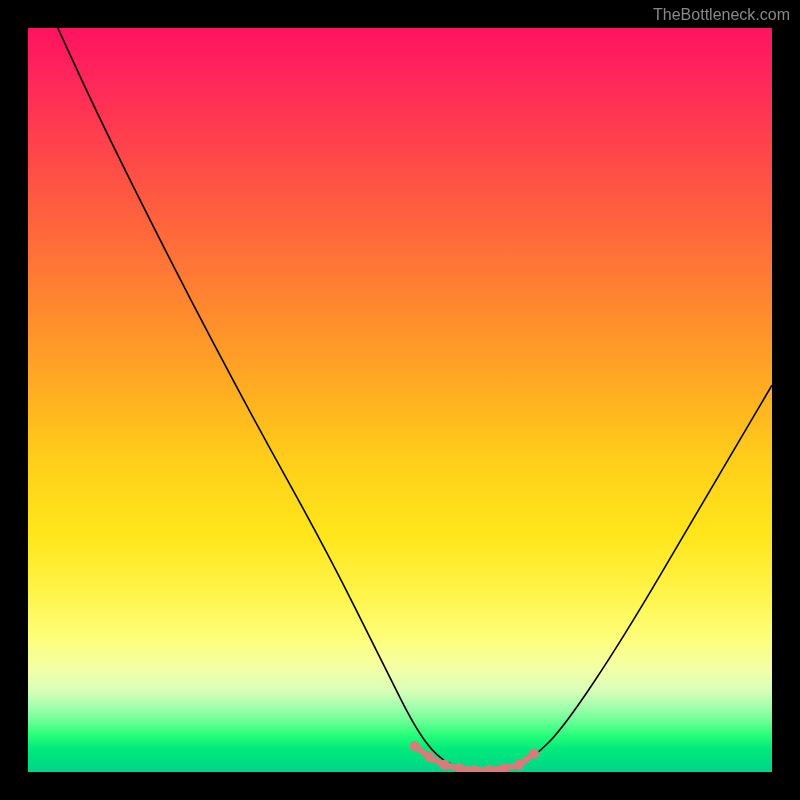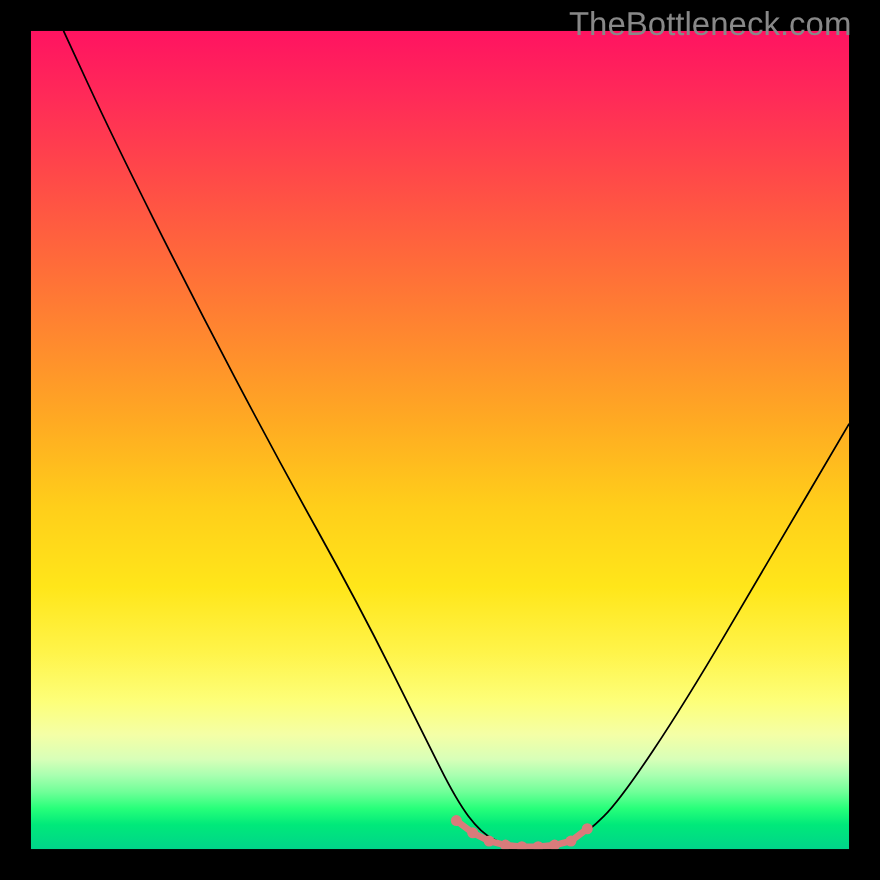--- a/index.html
+++ b/index.html
@@ -8,23 +8,23 @@
     width: 800px;
     height: 800px;
     background: #000;
     position: relative;
     overflow: hidden;
     font-family: Arial, sans-serif;
   }
   .watermark {
     position: absolute;
     top: 6px;
-    right: 26px;
+    right: 10px;
     color: #888;
-    font-size: 30px;
+    font-size: 16px;
     font-weight: 500;
     z-index: 10;
   }
   .plot-area {
     position: absolute;
     left: 28px;
     top: 28px;
     width: 744px;
     height: 744px;
     overflow: hidden;

